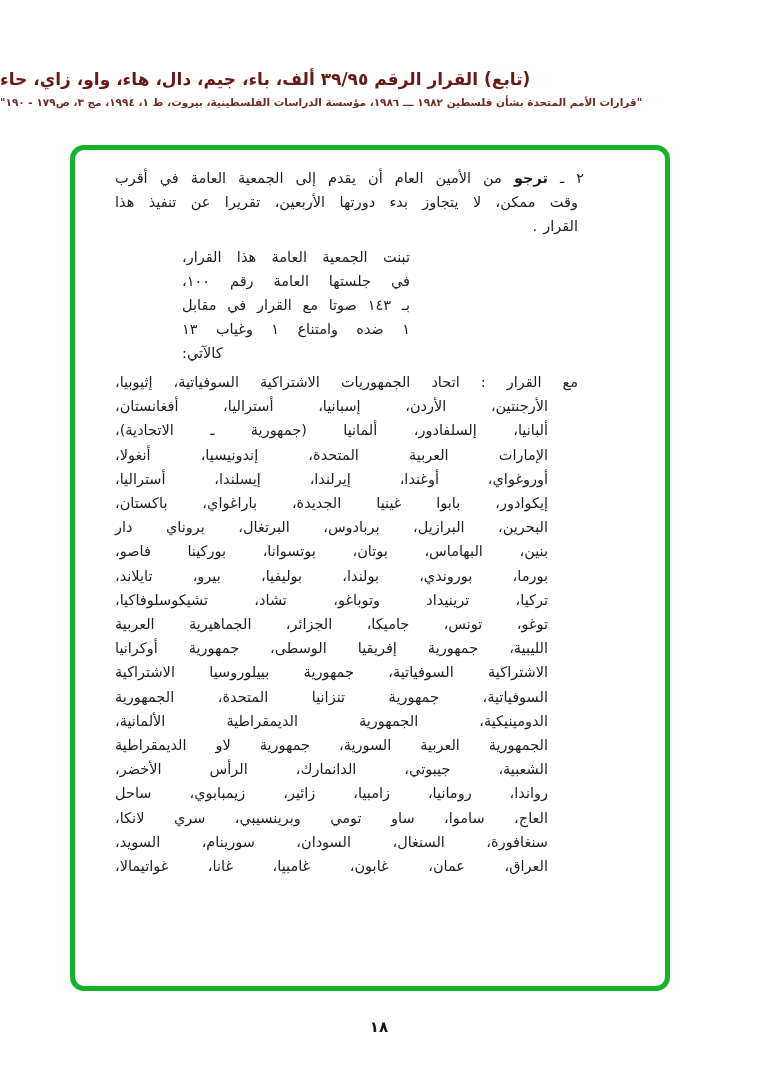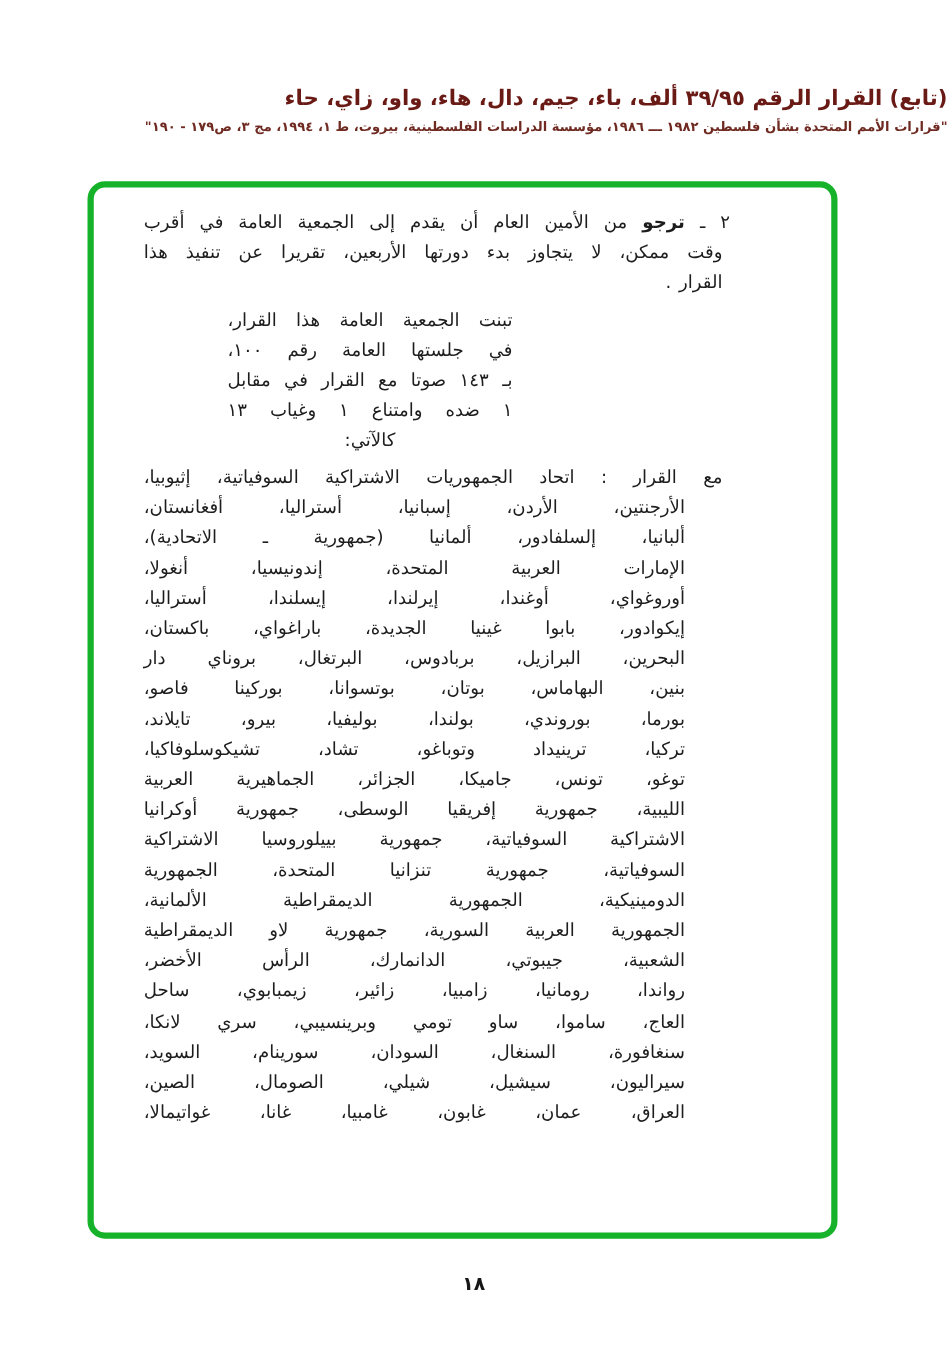--- a/index.html
+++ b/index.html
@@ -1,35 +1,35 @@
 <!DOCTYPE html>
 <html lang="ar"><head>
 <meta charset="utf-8">
 <style>
   html,body{margin:0;padding:0;}
   body{background:#ffffff;}
   .page{
     position:relative;width:758px;height:1078px;background:#ffffff;overflow:hidden;
     font-family:"DejaVu Sans",sans-serif;color:#1e1e1e;
   }
-  .header{position:absolute;top:68px;left:0;right:0;direction:rtl;text-align:right;}
+  .header{position:absolute;top:68px;left:0;right:0;direction:rtl;text-align:left;}
   .title{font-size:17px;line-height:22px;font-weight:bold;color:#6a1a15;}
   .source{margin-top:6px;font-size:10.5px;line-height:13px;font-weight:bold;color:#6f2a22;}
   .frame{
     position:absolute;left:70px;top:145px;width:600px;height:846px;
     border:5px solid #16b22a;border-radius:14px;box-sizing:border-box;background:#ffffff;
   }
   .content{
     position:absolute;top:16px;right:87px;left:40px;
     direction:rtl;color:#1d1d1d;
   }
   .ln{font-size:14.5px;line-height:24px;word-spacing:1.5px;}
   .jl{text-align:justify;text-align-last:justify;}
   .al-r{text-align:right;}
-  .al-l{text-align:center;}
+  .al-l{text-align:left;}
   .b{font-weight:bold;}
   .p2{margin:0 0 7px 0;}
   .p2 .outdent{margin-right:-6px;}
   .vote-note{width:228px;margin:0 168px 5px 0;}
   .vote-note .ln{line-height:24px;}
   .votes{padding-right:30px;}
   .votes .first{margin-right:-30px;}
   .votes .ln{line-height:24.2px;}
   .footer{position:absolute;left:0;right:0;top:997px;text-align:center;margin-top:20px;}
   .pn{font-size:15px;font-weight:bold;color:#171717;}
@@ -82,21 +82,20 @@
         <div class="ln jl">توغو، تونس، جاميكا، الجزائر، الجماهيرية العربية</div>
         <div class="ln jl">الليبية، جمهورية إفريقيا الوسطى، جمهورية أوكرانيا</div>
         <div class="ln jl">الاشتراكية السوفياتية، جمهورية بييلوروسيا الاشتراكية</div>
         <div class="ln jl">السوفياتية، جمهورية تنزانيا المتحدة، الجمهورية</div>
         <div class="ln jl">الدومينيكية، الجمهورية الديمقراطية الألمانية،</div>
         <div class="ln jl">الجمهورية العربية السورية، جمهورية لاو الديمقراطية</div>
         <div class="ln jl">الشعبية، جيبوتي، الدانمارك، الرأس الأخضر،</div>
         <div class="ln jl">رواندا، رومانيا، زامبيا، زائير، زيمبابوي، ساحل</div>
         <div class="ln jl">العاج، ساموا، ساو تومي وبرينسيبي، سري لانكا،</div>
         <div class="ln jl">سنغافورة، السنغال، السودان، سورينام، السويد،</div>
-        <div class="ln jl">سيراليون، سيشيل، شيلي، الصومال، الصين،</div>
         <div class="ln jl">العراق، عمان، غابون، غامبيا، غانا، غواتيمالا،</div>
       </div>
 
     </div>
   </div>
 
   <div class="footer">
     <span class="pn">١٨</span>
   </div>
 

